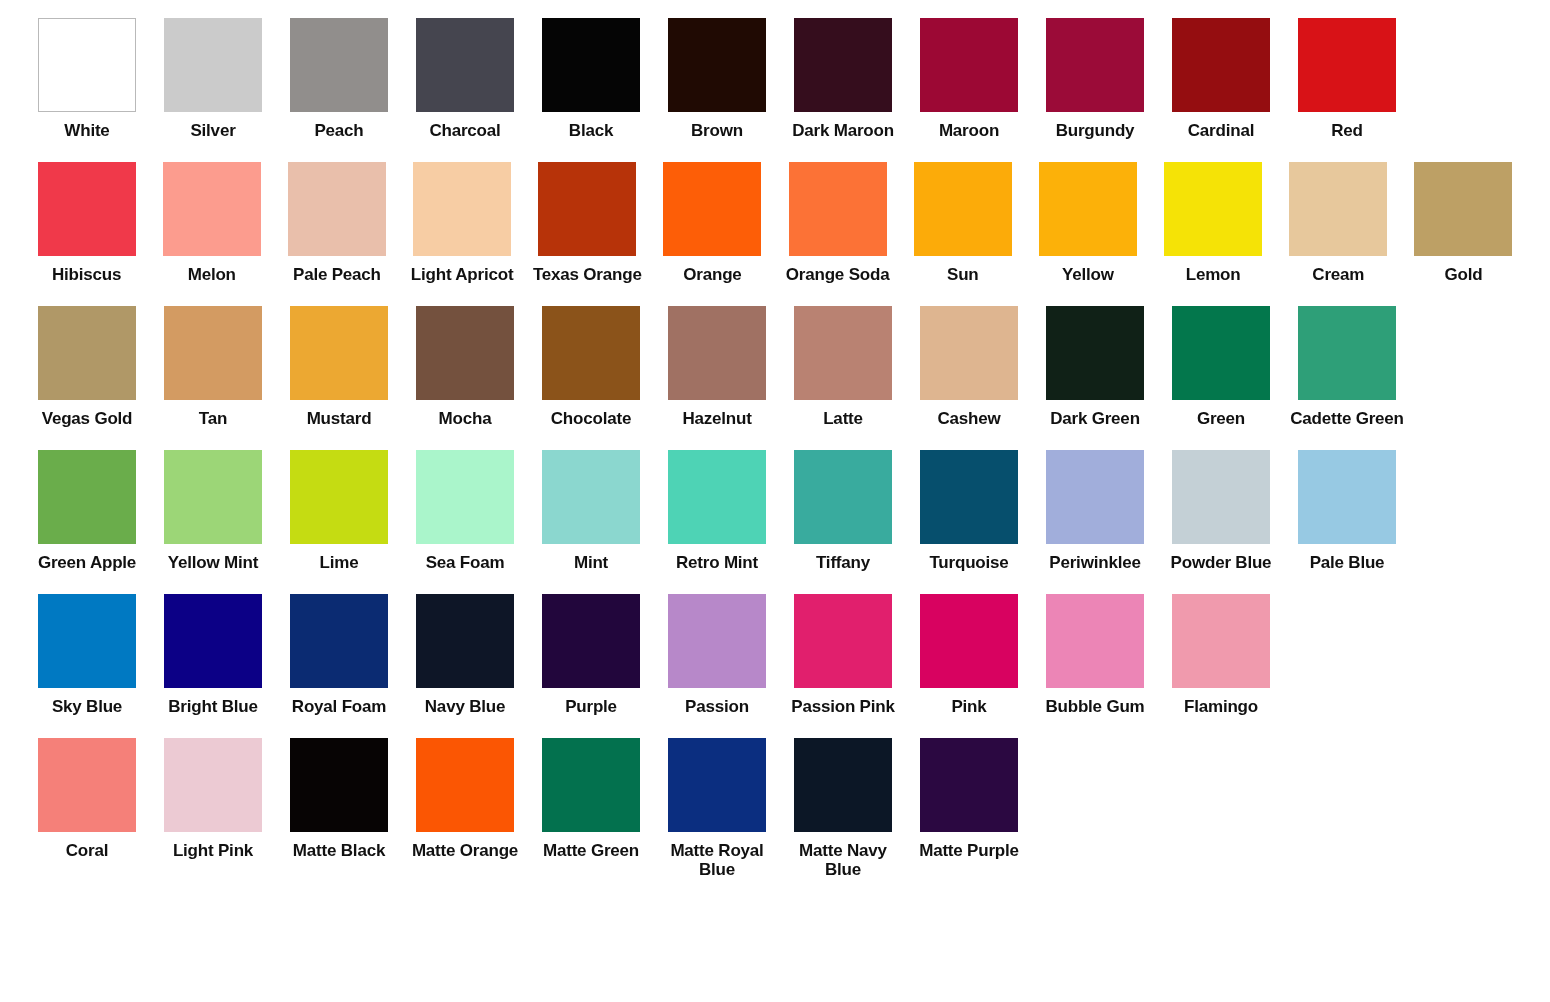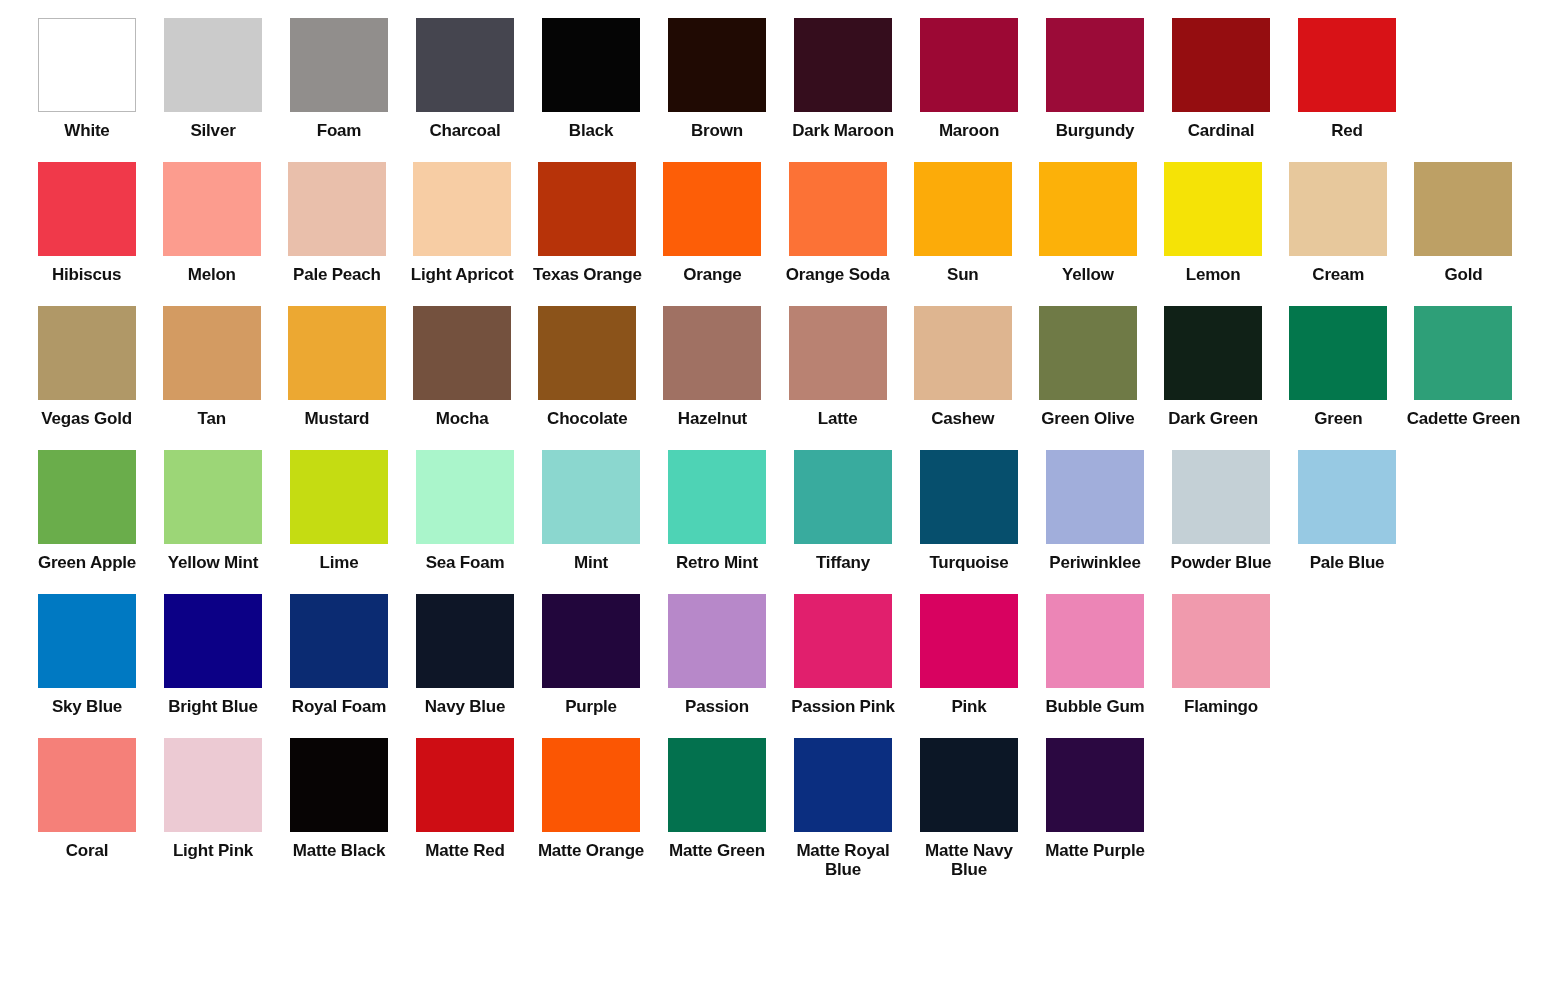--- a/index.html
+++ b/index.html
@@ -63,21 +63,21 @@
       <div class="swatch-cell">
         <div class="chip bordered" style="background-color: rgb(255, 255, 255);"></div>
         <div class="chip-label">White</div>
       </div>
       <div class="swatch-cell">
         <div class="chip" style="background-color: rgb(203, 203, 203);"></div>
         <div class="chip-label">Silver</div>
       </div>
       <div class="swatch-cell">
         <div class="chip" style="background-color: rgb(145, 142, 140);"></div>
-        <div class="chip-label">Foam</div>
+        <div class="chip-label">Peach</div>
       </div>
       <div class="swatch-cell">
         <div class="chip" style="background-color: rgb(69, 69, 79);"></div>
         <div class="chip-label">Charcoal</div>
       </div>
       <div class="swatch-cell">
         <div class="chip" style="background-color: rgb(5, 5, 5);"></div>
         <div class="chip-label">Black</div>
       </div>
       <div class="swatch-cell">
@@ -184,24 +184,20 @@
       </div>
       <div class="swatch-cell">
         <div class="chip" style="background-color: rgb(185, 130, 114);"></div>
         <div class="chip-label">Latte</div>
       </div>
       <div class="swatch-cell">
         <div class="chip" style="background-color: rgb(222, 181, 144);"></div>
         <div class="chip-label">Cashew</div>
       </div>
       <div class="swatch-cell">
-        <div class="chip" style="background-color: rgb(111, 122, 70);"></div>
-        <div class="chip-label">Green Olive</div>
-      </div>
-      <div class="swatch-cell">
         <div class="chip" style="background-color: rgb(16, 33, 23);"></div>
         <div class="chip-label">Dark Green</div>
       </div>
       <div class="swatch-cell">
         <div class="chip" style="background-color: rgb(3, 119, 76);"></div>
         <div class="chip-label">Green</div>
       </div>
       <div class="swatch-cell">
         <div class="chip" style="background-color: rgb(46, 159, 120);"></div>
         <div class="chip-label">Cadette Green</div>
@@ -303,24 +299,20 @@
         <div class="chip" style="background-color: rgb(245, 128, 121);"></div>
         <div class="chip-label">Coral</div>
       </div>
       <div class="swatch-cell">
         <div class="chip" style="background-color: rgb(236, 202, 211);"></div>
         <div class="chip-label">Light Pink</div>
       </div>
       <div class="swatch-cell">
         <div class="chip" style="background-color: rgb(7, 4, 4);"></div>
         <div class="chip-label">Matte Black</div>
-      </div>
-      <div class="swatch-cell">
-        <div class="chip" style="background-color: rgb(206, 13, 20);"></div>
-        <div class="chip-label">Matte Red</div>
       </div>
       <div class="swatch-cell">
         <div class="chip" style="background-color: rgb(251, 86, 3);"></div>
         <div class="chip-label">Matte Orange</div>
       </div>
       <div class="swatch-cell">
         <div class="chip" style="background-color: rgb(3, 113, 78);"></div>
         <div class="chip-label">Matte Green</div>
       </div>
       <div class="swatch-cell">

